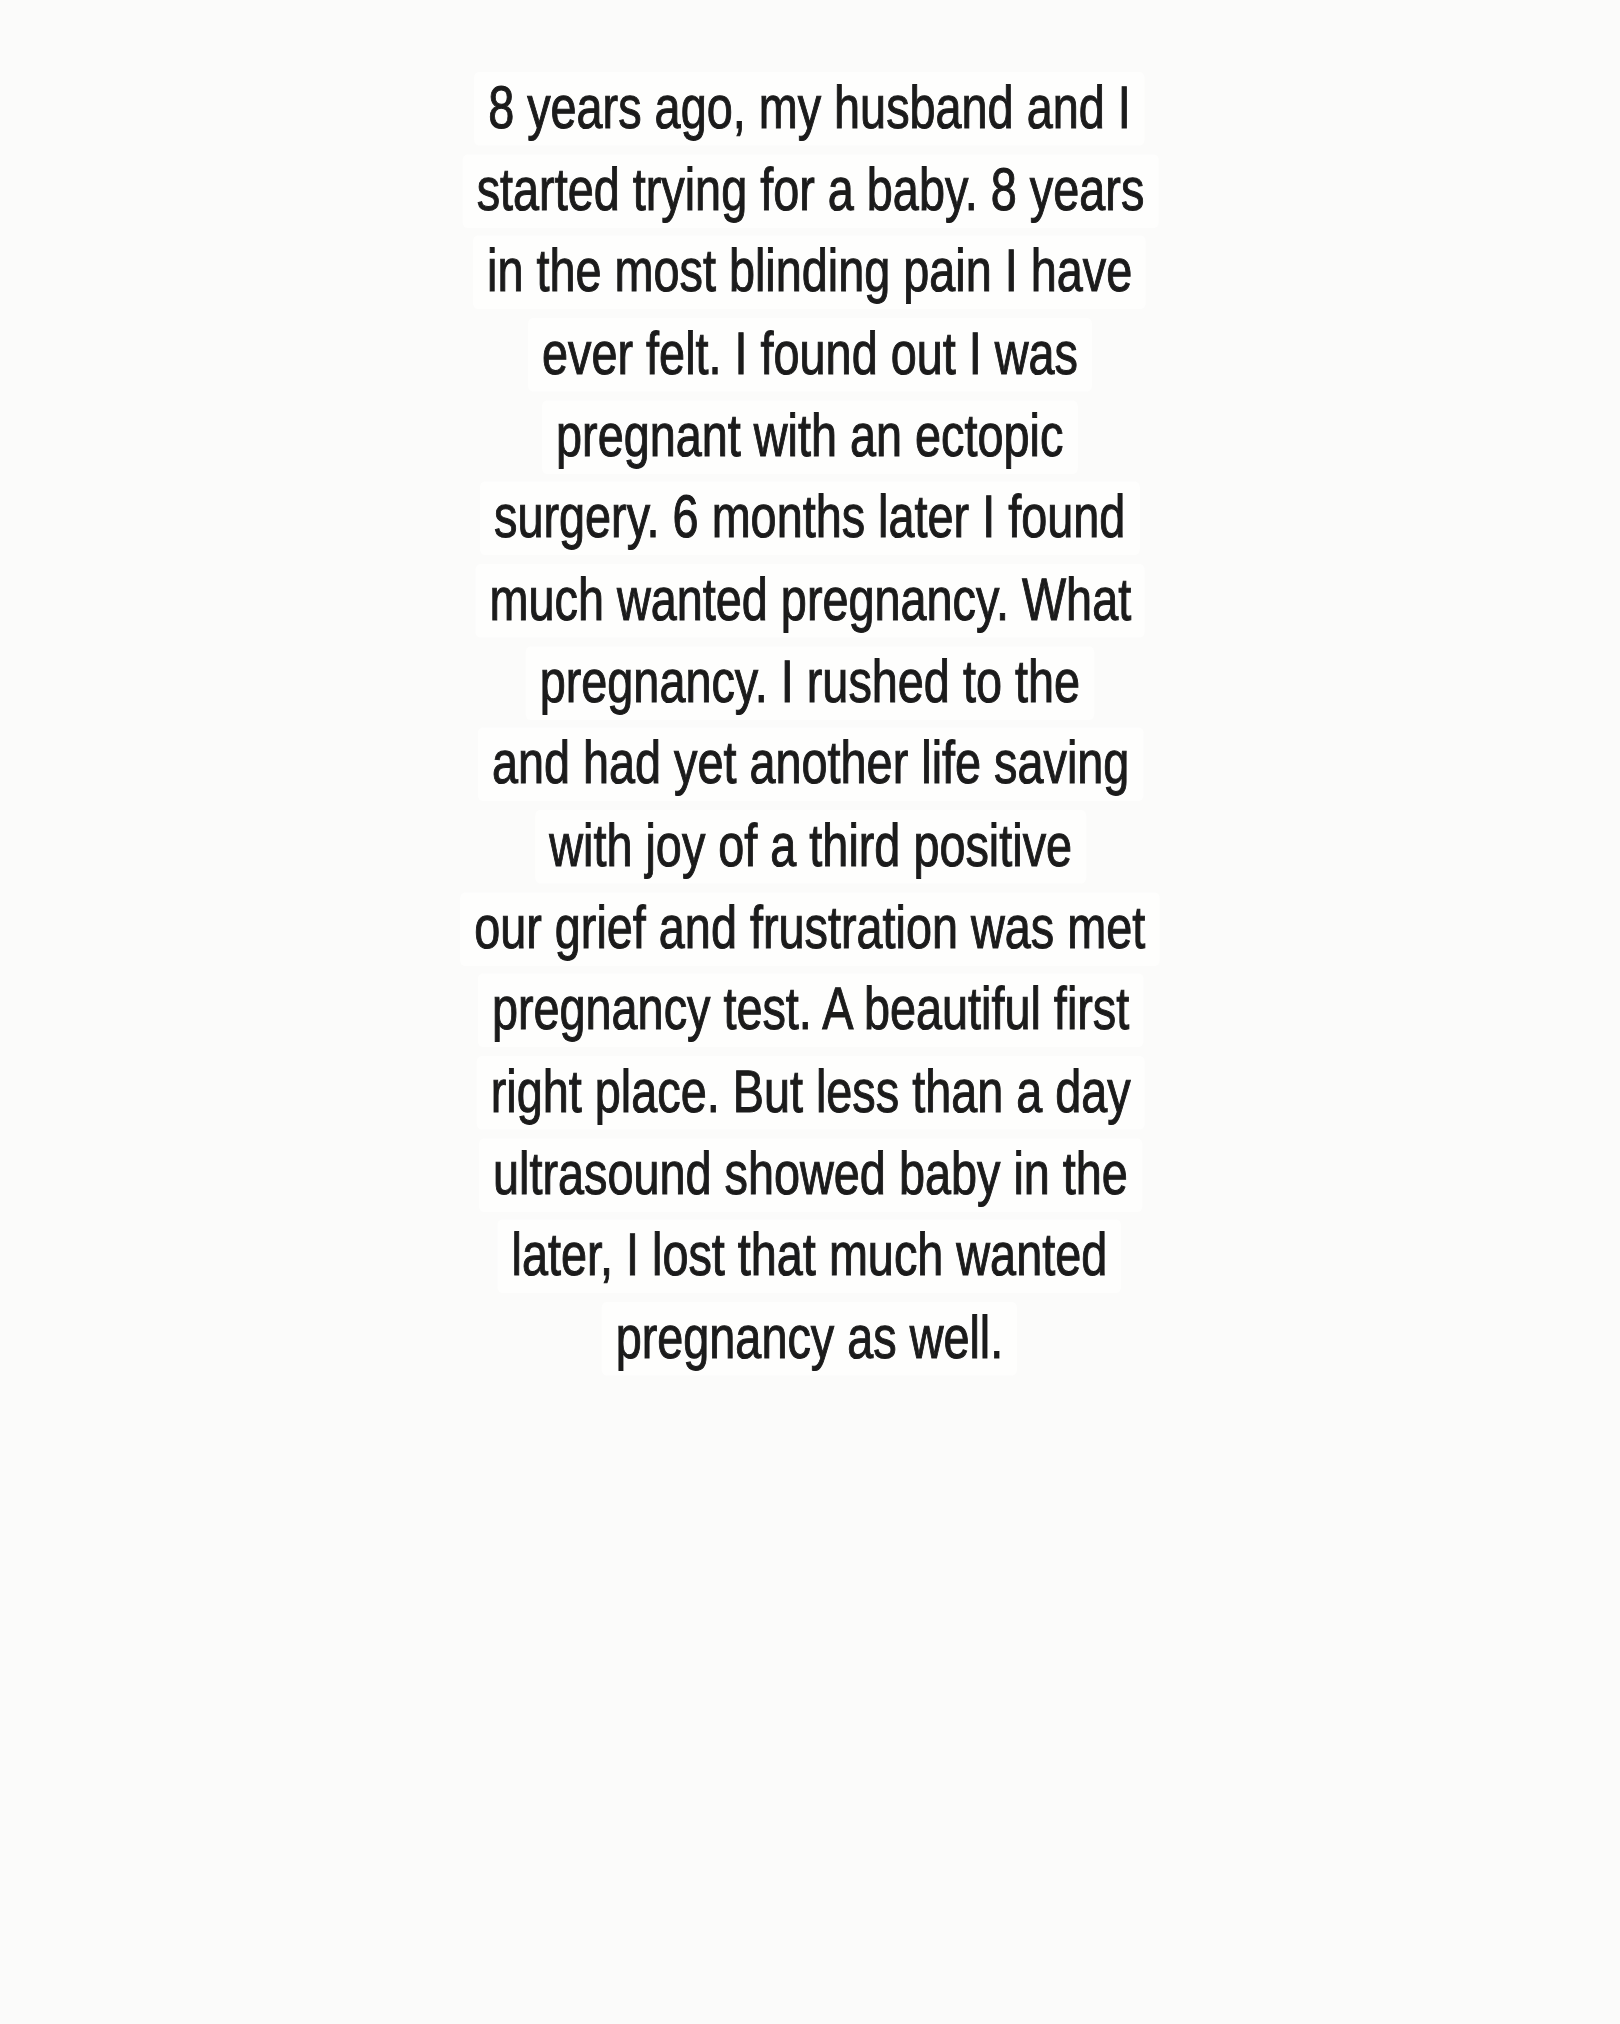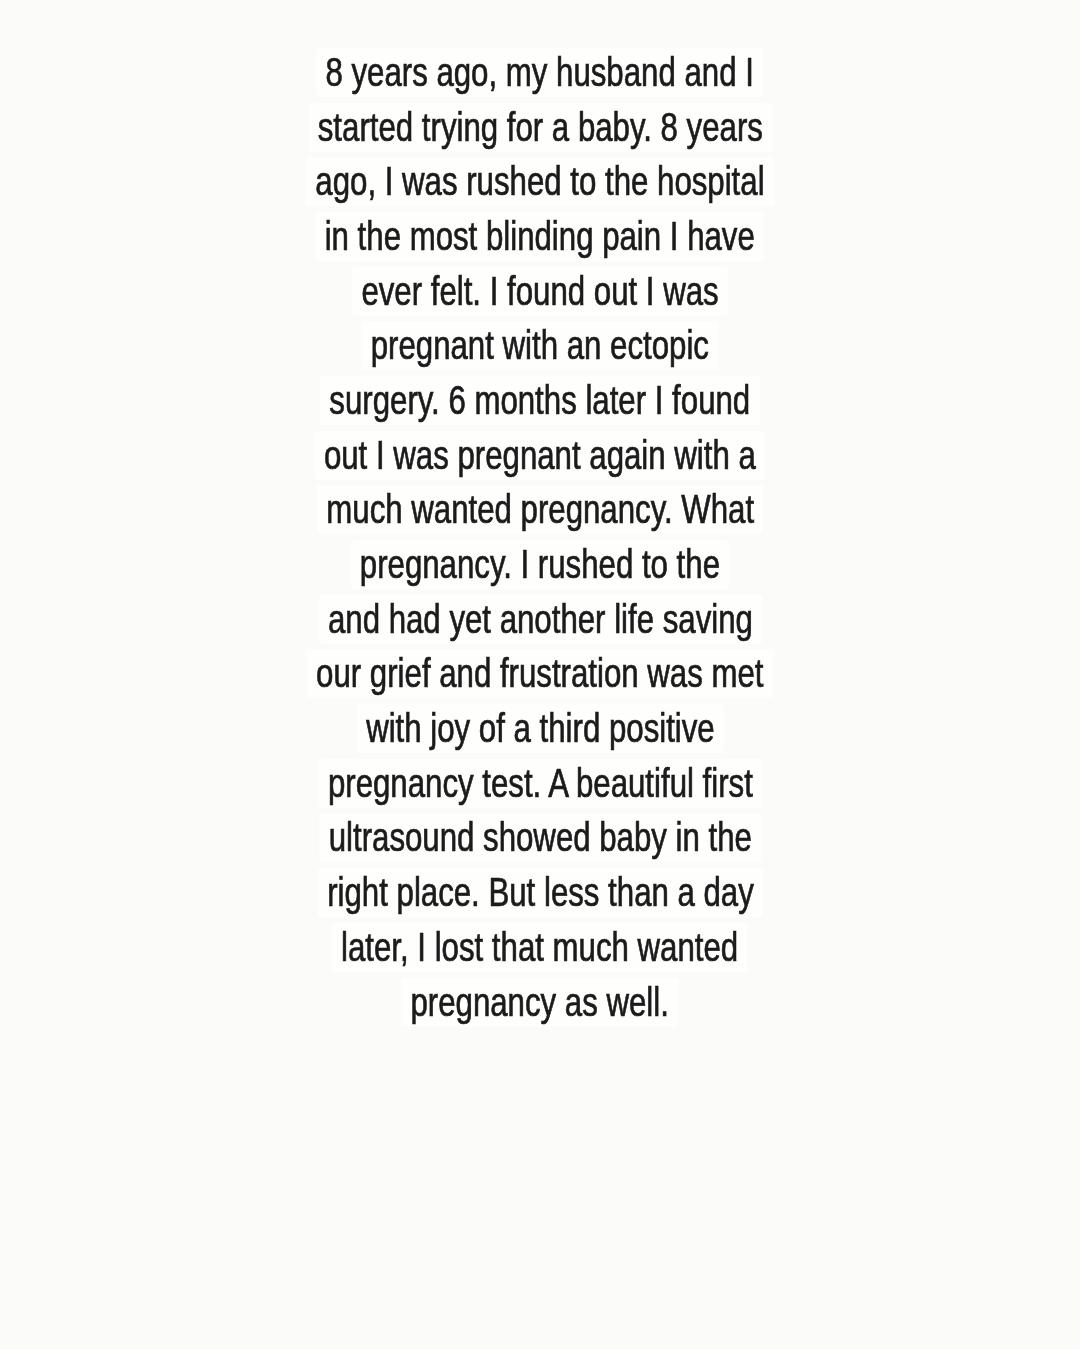--- a/index.html
+++ b/index.html
@@ -49,60 +49,54 @@
 
 <main class="post">
   <div class="lines">
       <div class="line">
         <span>8 years ago, my husband and I</span>
       </div>
       <div class="line">
         <span>started trying for a baby. 8 years</span>
       </div>
       <div class="line">
-        <span>ago, I was rushed to the hospital</span>
-      </div>
-      <div class="line">
         <span>in the most blinding pain I have</span>
       </div>
       <div class="line">
         <span>ever felt. I found out I was</span>
       </div>
       <div class="line">
         <span>pregnant with an ectopic</span>
       </div>
       <div class="line">
         <span>surgery. 6 months later I found</span>
       </div>
       <div class="line">
-        <span>out I was pregnant again with a</span>
-      </div>
-      <div class="line">
         <span>much wanted pregnancy. What</span>
       </div>
       <div class="line">
         <span>pregnancy. I rushed to the</span>
       </div>
       <div class="line">
         <span>and had yet another life saving</span>
       </div>
       <div class="line">
-        <span>our grief and frustration was met</span>
+        <span>with joy of a third positive</span>
       </div>
       <div class="line">
-        <span>with joy of a third positive</span>
+        <span>our grief and frustration was met</span>
       </div>
       <div class="line">
         <span>pregnancy test. A beautiful first</span>
       </div>
       <div class="line">
-        <span>ultrasound showed baby in the</span>
+        <span>right place. But less than a day</span>
       </div>
       <div class="line">
-        <span>right place. But less than a day</span>
+        <span>ultrasound showed baby in the</span>
       </div>
       <div class="line">
         <span>later, I lost that much wanted</span>
       </div>
       <div class="line">
         <span>pregnancy as well.</span>
       </div>
     </div>
 </main>
 

